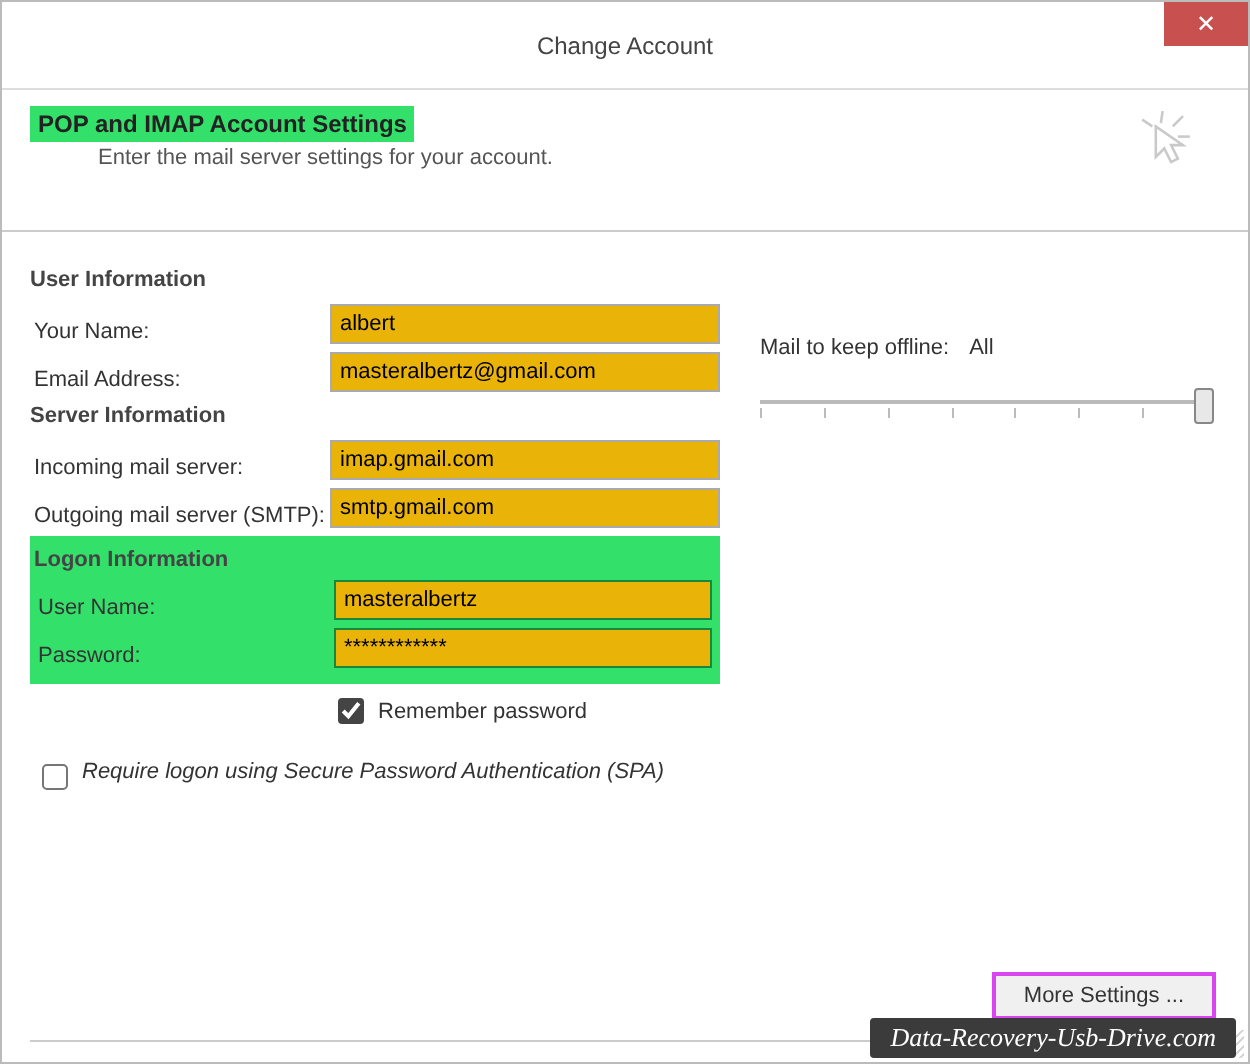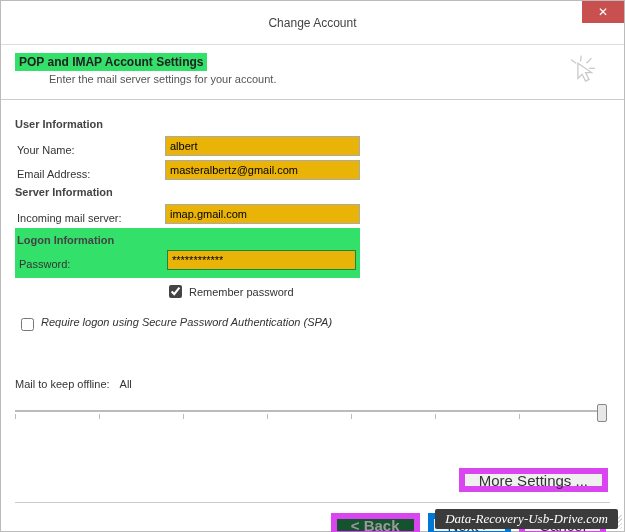--- a/index.html
+++ b/index.html
@@ -1,28 +1,28 @@
 <!DOCTYPE html>
 <html><head>
 <meta charset="utf-8">
 <style>
   * { box-sizing: border-box; }
   body { margin: 0; font-family: "Segoe UI", Tahoma, sans-serif; font-size: 11px; color: #333; background: #fff; }
   .window { width: 625px; height: 532px; border: 1px solid #bbb; position: relative; background: #fff; }
   .titlebar { height: 44px; display: flex; align-items: center; justify-content: center; position: relative; border-bottom: 1px solid #ddd; }
   .titlebar-title { font-size: 12px; color: #444; }
   .close-btn { position: absolute; right: 0; top: 0; width: 42px; height: 22px; background: #c8504f; color: #fff; display: flex; align-items: center; justify-content: center; font-size: 12px; cursor: pointer; }
-  .header { padding: 8px 14px 12px 14px; display: flex; justify-content: space-between; align-items: flex-start; border-bottom: 1px solid #ccc; }
+  .header { padding: 8px 14px 28px 14px; display: flex; justify-content: space-between; align-items: flex-start; border-bottom: 1px solid #ccc; }
   .header-left { flex: 1; }
   .header-title { display: inline-block; background: #33e06a; color: #222; font-weight: bold; font-size: 12px; padding: 2px 4px; }
   .header-sub { margin-left: 34px; margin-top: 2px; color: #555; }
   .cursor-icon { width: 34px; height: 34px; opacity: .45; margin-right: 10px; }
   .cursor-icon svg { width: 100%; height: 100%; }
   .content { padding: 12px 14px 0 14px; }
-  .columns { display: flex; gap: 4px; flex-direction: column; }
+  .columns { display: flex; gap: 20px; }
   .left-col { width: 345px; }
   .right-col { flex: 1; padding-top: 40px; }
   .section-heading { font-weight: bold; color: #444; margin: 6px 0 6px 0; font-size: 11px; }
   .form-row { display: flex; align-items: flex-end; margin-bottom: 4px; }
   .form-label { width: 150px; padding-left: 2px; color: #333; }
   .form-input { flex: 1; height: 20px; border: 1px solid #aaa; padding: 0 4px; font-size: 11px; background: #eab308; }
   .form-select { flex: 1; height: 20px; border: 1px solid #aaa; background: #eee; color: #888; display: flex; align-items: center; justify-content: space-between; padding: 0 4px; font-size: 11px; }
   .chev { font-size: 9px; color: #888; }
   .highlight-block { background: #33e06a; padding: 4px 4px 4px 2px; margin-top: 2px; }
   .highlight-block .section-heading { margin: 2px 0 4px 0; }
@@ -31,21 +31,21 @@
   .checkbox-row input, .spa-row input { width: 13px; height: 13px; accent-color: #444; }
   .spa-row { display: flex; align-items: flex-start; gap: 4px; margin-top: 14px; margin-left: 2px; max-width: 320px; }
   .spa-row .spa-text { line-height: 1.3; font-style: italic; }
   .right-label-row { display: flex; gap: 10px; margin-bottom: 10px; font-size: 11px; }
   .slider { position: relative; height: 24px; margin: 0 6px 0 0; }
   .slider-track { position: absolute; top: 10px; left: 0; right: 0; height: 2px; background: #bbb; }
   .slider-ticks { position: absolute; left: 0; right: 0; top: 14px; display: flex; justify-content: space-between; }
   .slider-ticks span { width: 1px; height: 5px; background: #bbb; }
   .slider-thumb { position: absolute; right: -3px; top: 4px; width: 10px; height: 18px; background: #e8e8e8; border: 1px solid #888; border-radius: 2px; }
   .more-settings-row { display: flex; justify-content: flex-end; margin-top: 44px; padding-right: 2px; }
-  .btn { height: 24px; padding: 0 14px; border: 6px solid #d946ef; background: #f0f0f0; font-size: 15px; color: #333; display: inline-flex; align-items: center; cursor: pointer; }
+  .btn { height: 24px; padding: 0 14px; border: 2px solid #d946ef; background: #f0f0f0; font-size: 11px; color: #333; display: inline-flex; align-items: center; cursor: pointer; margin-top: 44px; }
   .btn.disabled { color: #9a9a9a; background: #14532d; cursor: default; font-weight: bold; }
   .btn.primary { border-color: #0078d7; }
   .divider { border-top: 1px solid #ccc; margin: 10px 0 0 0; }
   .footer { display: flex; justify-content: flex-end; gap: 8px; padding: 10px 18px; }
   .watermark { position: absolute; bottom: 2px; right: 6px; background: #3b3b3b; color: #fff; font-size: 13px; font-style: italic; padding: 2px 10px; border-radius: 2px; font-family: Georgia, serif; }
   .resize-grip { position: absolute; bottom: 2px; right: 2px; width: 14px; height: 14px; background: repeating-linear-gradient(135deg,#bbb 0 1px,transparent 1px 3px); opacity: .6; }
 </style>
 </head>
 <body>
 
@@ -88,23 +88,31 @@
         <div class="form-row">
           <span class="form-label">Email Address:</span>
           <input class="form-input" value="masteralbertz@gmail.com" style="">
         </div>
 
         <div class="section-heading">Server Information</div>
         <div class="form-row">
           <span class="form-label">Incoming mail server:</span>
           <input class="form-input" value="imap.gmail.com" style="">
         </div>
+        <div class="form-row">
+          <span class="form-label">Outgoing mail server (SMTP):</span>
+          <input class="form-input" value="smtp.gmail.com" style="">
+        </div>
 
         <div class="highlight-block">
           <div class="section-heading">Logon Information</div>
+          <div class="form-row">
+            <span class="form-label">User Name:</span>
+            <input class="form-input" value="masteralbertz" style="">
+          </div>
           <div class="form-row">
             <span class="form-label">Password:</span>
             <input class="form-input" value="************" style="">
           </div>
         </div>
 
         <div class="checkbox-row">
           <input type="checkbox" checked="" style="">
           <span>Remember password</span>
         </div>

